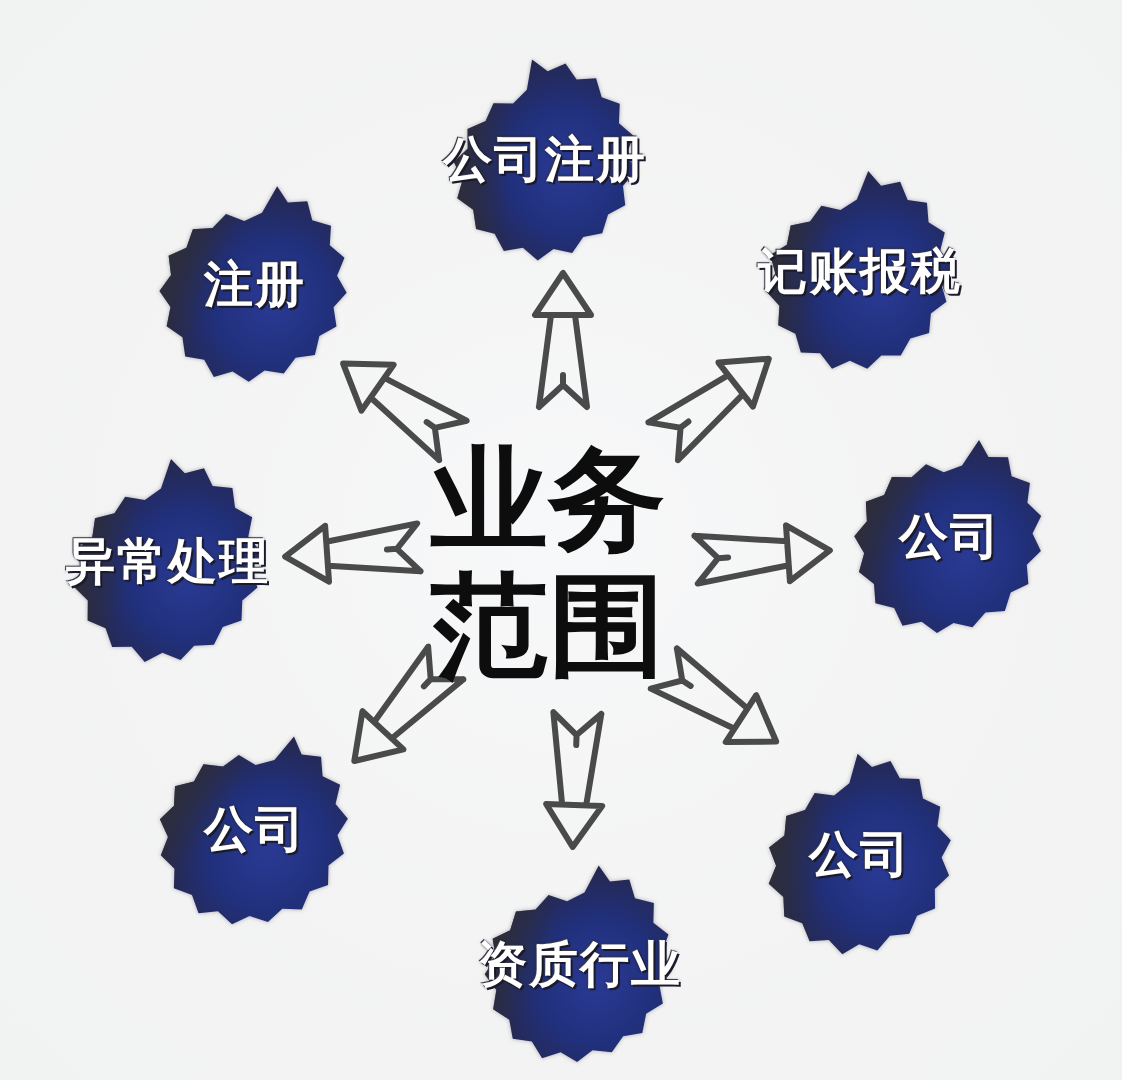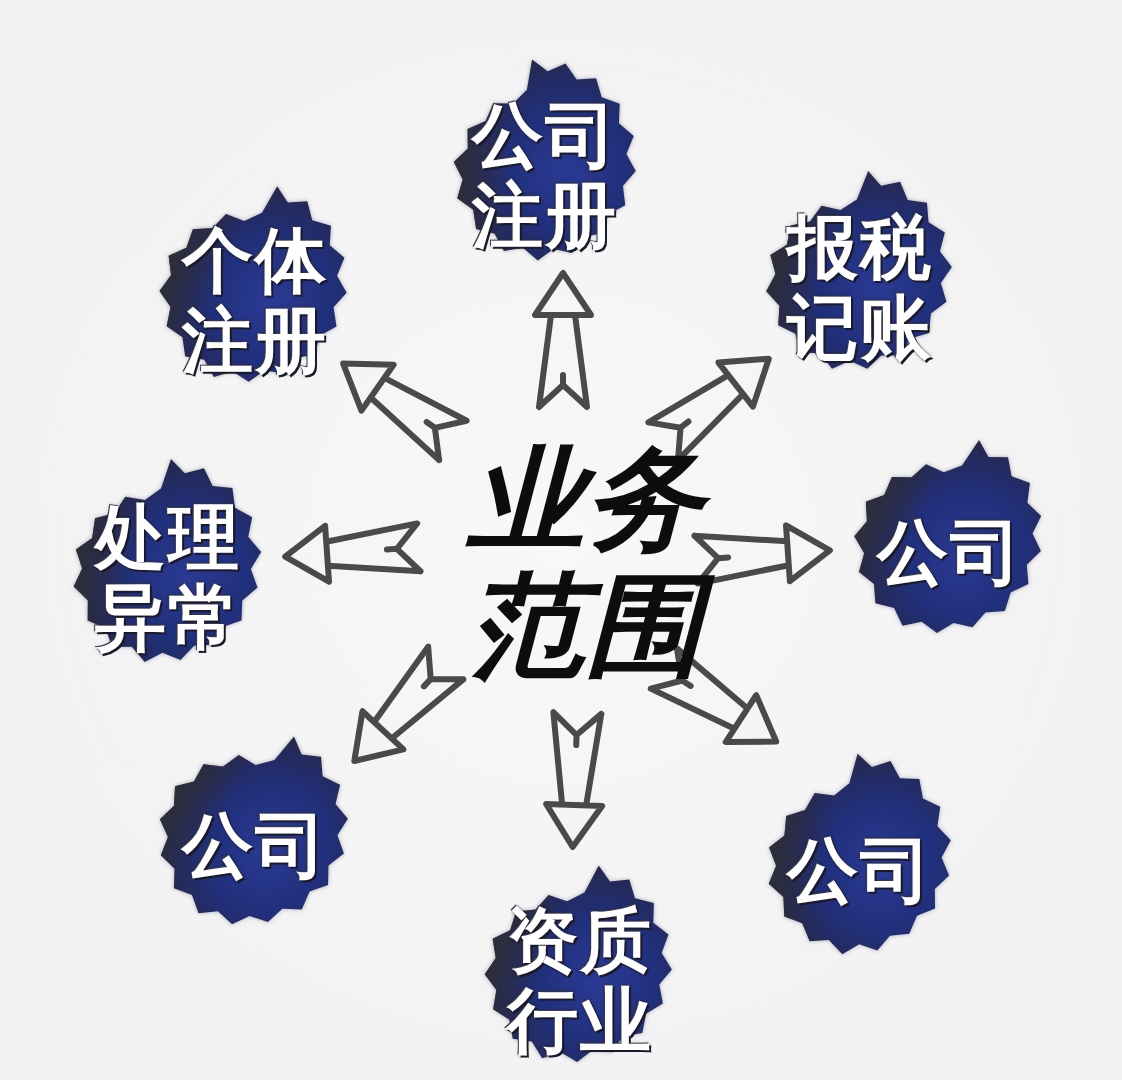--- a/index.html
+++ b/index.html
@@ -27,53 +27,52 @@
       position: absolute;
       left: 0;
       top: 0;
       width: 224px;
       height: 224px;
       filter: drop-shadow(0 0 2px rgba(40,40,60,0.35));
     }
     .badge .label {
       position: absolute;
       left: 0;
-      top: 16px;
+      top: 0;
       width: 224px;
       height: 224px;
       display: flex;
-      flex-direction: column;
+      flex-direction: row;
       align-items: center;
       justify-content: center;
       color: #ffffff;
       font-weight: bold;
-      font-size: 71px;
+      font-size: 49px;
       line-height: 80px;
       letter-spacing: 2px;
       text-shadow: 2px 2px 0 #1a1a2a, -1px -1px 0 #3a3a4a, 0 0 3px rgba(0,0,0,0.6);
     }
     .badge .label span {
       display: block;
     }
     #center-title {
       position: absolute;
-      left: 465px;
+      left: 428px;
       top: 432px;
       width: 240px;
       height: 260px;
       display: flex;
       flex-direction: column;
       align-items: center;
       justify-content: center;
       color: #0d0d0d;
       font-weight: bold;
       font-size: 112px;
       line-height: 126px;
       letter-spacing: 0px;
-      font-style: italic;
     }
     #center-title span {
       display: block;
       transform: scaleX(1.05);
     }
     .arrow {
       position: absolute;
       width: 150px;
       height: 80px;
       margin-left: -75px;
@@ -128,22 +127,22 @@
   </div>
 
   <div class="badge" style="left:860px; top:272px;">
     <svg class="seal" viewBox="0 0 224 224">
       <g transform="translate(112 112) scale(1.08) rotate(12) translate(-124 -97)">
         <use href="#sealPath" fill="url(#sealGrad)"></use>
         <use href="#sealPath" fill="url(#sealShade)"></use>
       </g>
     </svg>
     <div class="label">
+      <span>记账</span>
       <span>报税</span>
-      <span>记账</span>
     </div>
   </div>
 
   <div class="badge" style="left:950px; top:537px;">
     <svg class="seal" viewBox="0 0 224 224">
       <g transform="translate(112 112) scale(1.08) rotate(24) translate(-124 -97)">
         <use href="#sealPath" fill="url(#sealGrad)"></use>
         <use href="#sealPath" fill="url(#sealShade)"></use>
       </g>
     </svg>
@@ -190,34 +189,33 @@
   </div>
 
   <div class="badge" style="left:168px; top:562px;">
     <svg class="seal" viewBox="0 0 224 224">
       <g transform="translate(112 112) scale(1.1) rotate(9) translate(-124 -97)">
         <use href="#sealPath" fill="url(#sealGrad)"></use>
         <use href="#sealPath" fill="url(#sealShade)"></use>
       </g>
     </svg>
     <div class="label">
+      <span>异常</span>
       <span>处理</span>
-      <span>异常</span>
     </div>
   </div>
 
   <div class="badge" style="left:255px; top:285px;">
     <svg class="seal" viewBox="0 0 224 224">
       <g transform="translate(112 112) scale(1.08) rotate(20) translate(-124 -97)">
         <use href="#sealPath" fill="url(#sealGrad)"></use>
         <use href="#sealPath" fill="url(#sealShade)"></use>
       </g>
     </svg>
     <div class="label">
-      <span>个体</span>
       <span>注册</span>
     </div>
   </div>
 
   <div class="arrow" style="left:563px; top:340px; transform:rotate(-90deg);">
     <svg viewBox="0 0 150 80">
       <path d="M8,16 L30,40 L8,64 L100,52 M8,16 L100,28 M40,40 L30,40 M100,12 L100,68 L142,40 Z"></path>
     </svg>
   </div>
 

